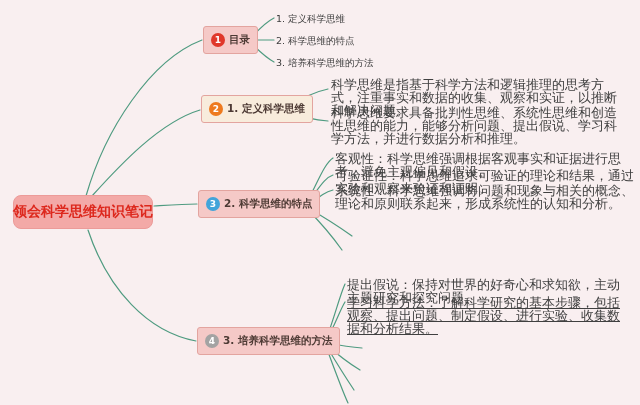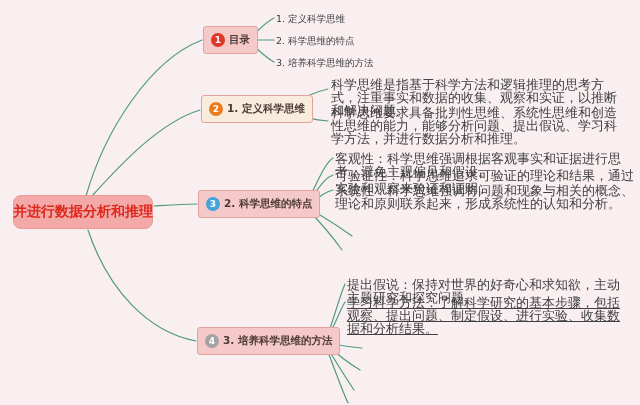--- a/index.html
+++ b/index.html
@@ -89,21 +89,21 @@
     <g>
       <path d="M 327 337 C 335 315, 340 295, 345 284"></path>
       <path d="M 327 339 C 335 325, 340 310, 345 302"></path>
       <path d="M 327 343 C 338 345, 350 347, 362 348"></path>
       <path d="M 327 345 C 338 355, 350 364, 360 370"></path>
       <path d="M 327 347 C 336 362, 346 378, 354 390"></path>
       <path d="M 327 349 C 334 368, 342 390, 348 403"></path>
     </g>
   </svg>
 
-  <div class="root-node">并进行数据分析和推理</div>
+  <div class="root-node">领会科学思维知识笔记</div>
 
   <div class="branch-node n1">
     <span class="badge b1">1</span>
     <span>目录</span>
   </div>
   <div class="menu-item m1">1. 定义科学思维</div>
   <div class="menu-item m2">2. 科学思维的特点</div>
   <div class="menu-item m3">3. 培养科学思维的方法</div>
 
   <div class="branch-node n2">

